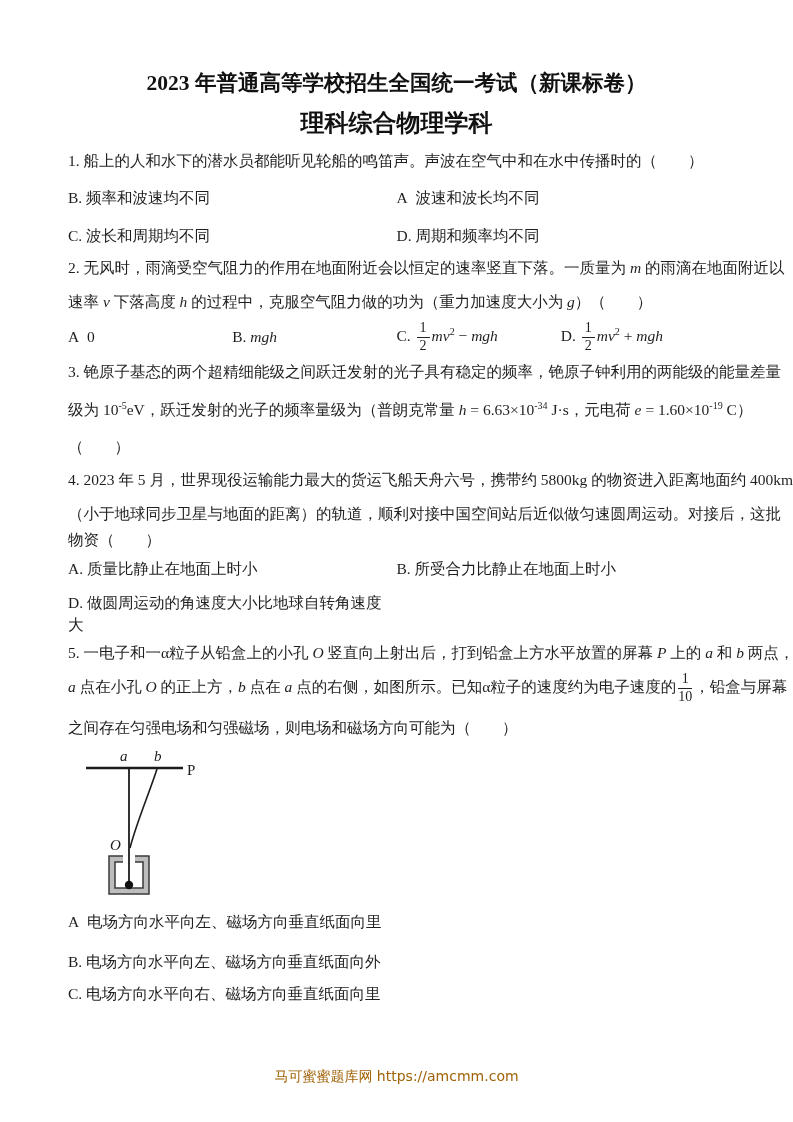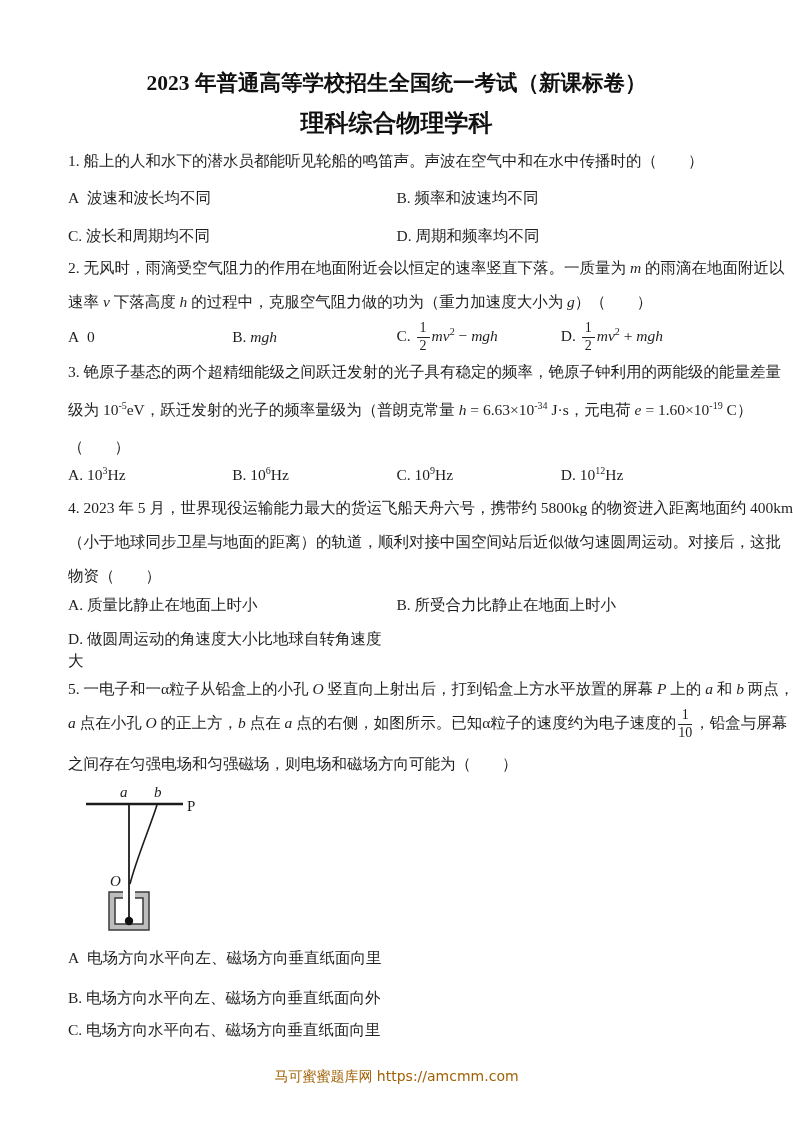--- a/index.html
+++ b/index.html
@@ -46,22 +46,22 @@
 <body>
 
 <div class="page">
 
   <div class="title">2023 年普通高等学校招生全国统一考试（新课标卷）</div>
   <div class="subtitle">理科综合物理学科</div>
 
   <div>
     <div class="qline" style="margin-top:14px">1. 船上的人和水下的潜水员都能听见轮船的鸣笛声。声波在空气中和在水中传播时的（　　）</div>
     <div class="row row2" style="margin-top:15px">
+      <div>B. 频率和波速均不同</div>
       <div>A&nbsp;&nbsp;波速和波长均不同</div>
-      <div>B. 频率和波速均不同</div>
     </div>
     <div class="row row2" style="margin-top:16px">
       <div>C. 波长和周期均不同</div>
       <div>D. 周期和频率均不同</div>
     </div>
   </div>
 
   <div>
     <div class="qline" style="margin-top:10px"><span>2. 无风时，雨滴受空气阻力的作用在地面附近会以恒定的速率竖直下落。一质量为 </span><i>m</i><span> 的雨滴在地面附近以</span></div>
     <div class="qline" style="margin-top:12px"><span>速率 </span><i>v</i><span> 下落高度 </span><i>h</i><span> 的过程中，克服空气阻力做的功为（重力加速度大小为 </span><i>g</i><span>）（　　）</span></div>
@@ -70,32 +70,26 @@
       <div><span>B. </span><i>mgh</i></div>
       <div><span>C. </span><span class="frac"><span class="fnum">1</span><span class="fden">2</span></span><i>mv</i><sup>2</sup><span> − </span><i>mgh</i></div>
       <div><span>D. </span><span class="frac"><span class="fnum">1</span><span class="fden">2</span></span><i>mv</i><sup>2</sup><span> + </span><i>mgh</i></div>
     </div>
   </div>
 
   <div>
     <div class="qline" style="margin-top:8px">3. 铯原子基态的两个超精细能级之间跃迁发射的光子具有稳定的频率，铯原子钟利用的两能级的能量差量</div>
     <div class="qline" style="margin-top:16px"><span>级为 10</span><sup>-5</sup><span>eV，跃迁发射的光子的频率量级为（普朗克常量 </span><i>h</i><span> = 6.63×10</span><sup>-34</sup><span> J·s，元电荷 </span><i>e</i><span> = 1.60×10</span><sup>-19</sup><span> C）</span></div>
     <div class="qline" style="margin-top:15px">（　　）</div>
-    <div class="row row4" style="margin-top:6px">
-      <div><span>A. 10</span><sup>3</sup><span>Hz</span></div>
-      <div><span>B. 10</span><sup>6</sup><span>Hz</span></div>
-      <div><span>C. 10</span><sup>9</sup><span>Hz</span></div>
-      <div><span>D. 10</span><sup>12</sup><span>Hz</span></div>
-    </div>
   </div>
 
   <div>
     <div class="qline" style="margin-top:11px">4. 2023 年 5 月，世界现役运输能力最大的货运飞船天舟六号，携带约 5800kg 的物资进入距离地面约 400km</div>
     <div class="qline" style="margin-top:12px">（小于地球同步卫星与地面的距离）的轨道，顺利对接中国空间站后近似做匀速圆周运动。对接后，这批</div>
-    <div class="qline" style="margin-top:12px">物资（　　）</div>
+    <div class="qline" style="margin-top:4px">物资（　　）</div>
     <div class="row row2" style="margin-top:7px">
       <div>A. 质量比静止在地面上时小</div>
       <div>B. 所受合力比静止在地面上时小</div>
     </div>
     <div class="row row2" style="margin-top:12px">
       <div>D. 做圆周运动的角速度大小比地球自转角速度大</div>
     </div>
   </div>
 
   <div>

